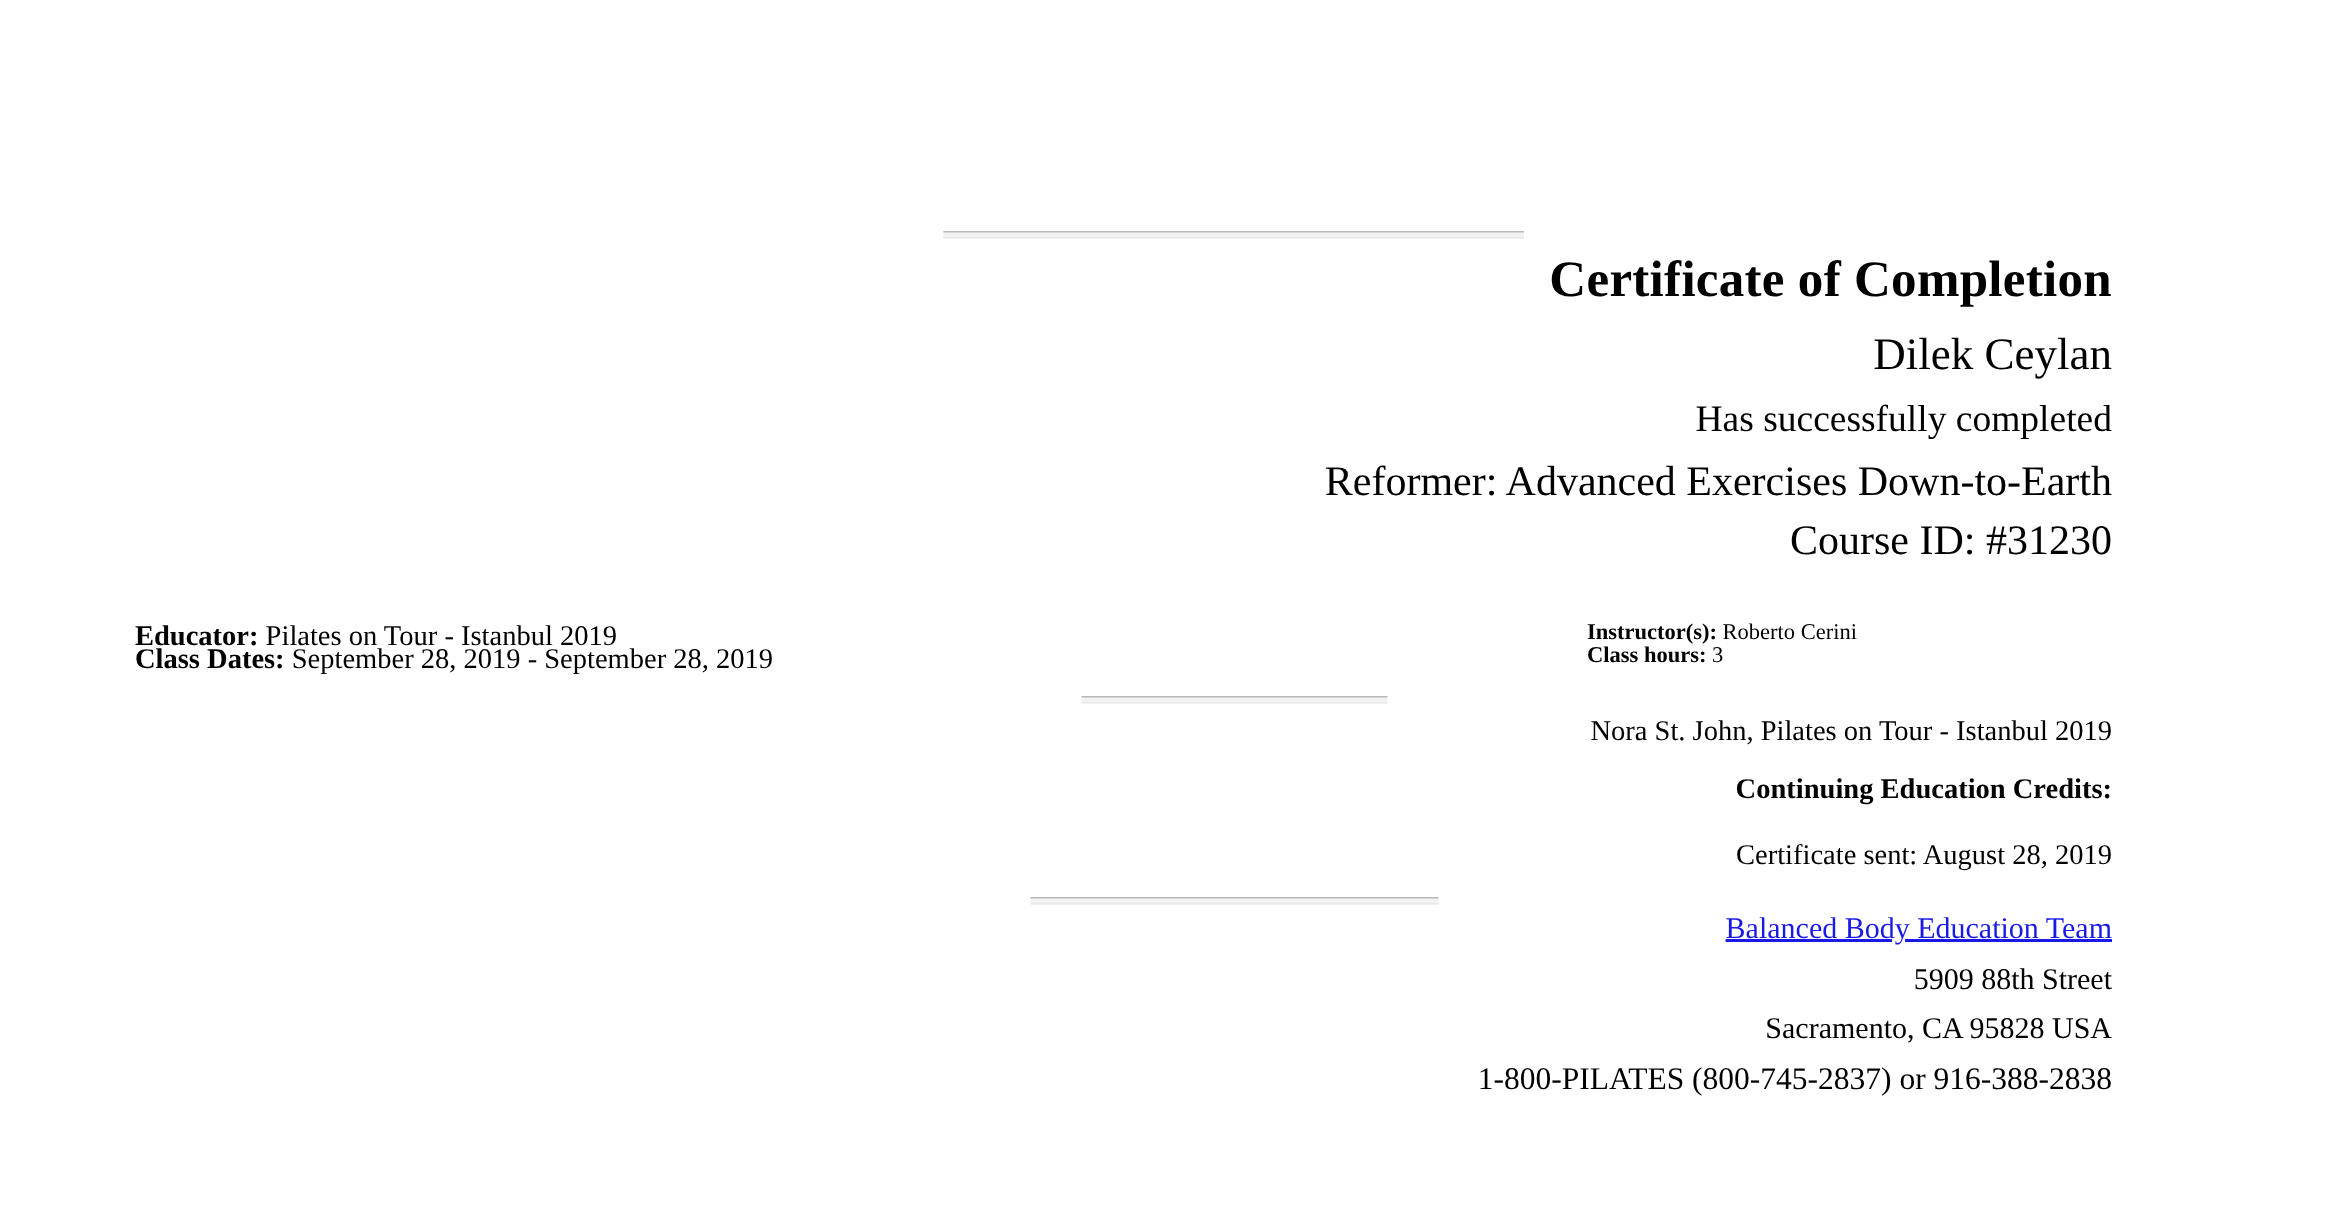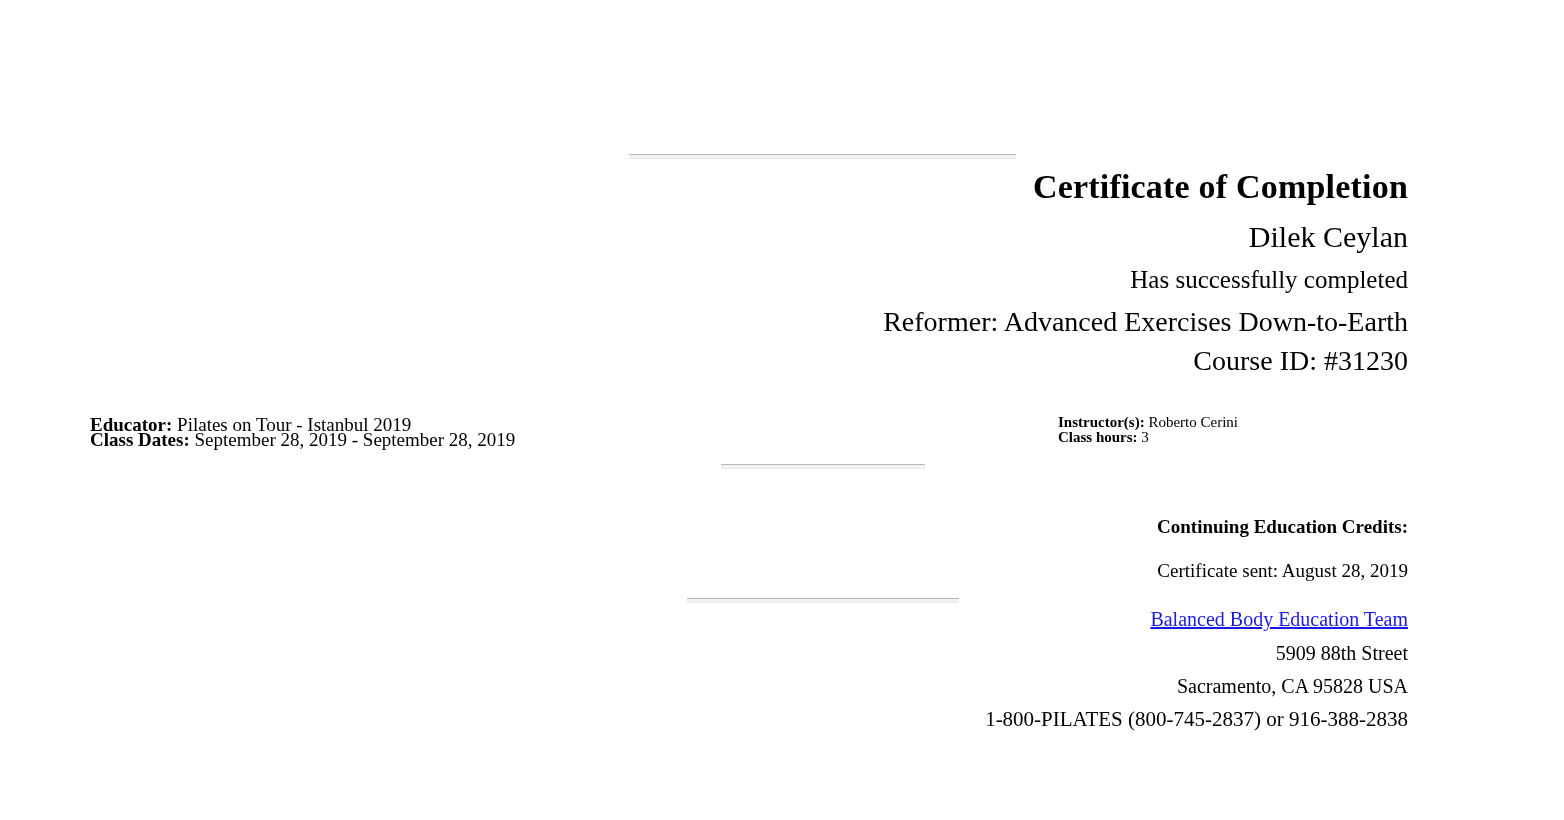--- a/index.html
+++ b/index.html
@@ -133,20 +133,21 @@
     <span class="lbl">Class Dates:</span>
     <span>September 28, 2019 - September 28, 2019</span>
   </div>
   <div class="meta-right meta-row-2">
     <span class="lbl">Class hours:</span>
     <span>3</span>
   </div>
 
   <div class="rule rule-mid"></div>
 
+  <div class="center-block presenter">Nora St. John, Pilates on Tour - Istanbul 2019</div>
   <div class="center-block cec">Continuing Education Credits:</div>
   <div class="center-block sent">Certificate sent: August 28, 2019</div>
 
   <div class="rule rule-bottom"></div>
 
   <div class="center-block team-link">
     <a href="#">Balanced Body Education Team</a>
   </div>
   <div class="center-block addr1">5909 88th Street</div>
   <div class="center-block addr2">Sacramento, CA 95828 USA</div>

